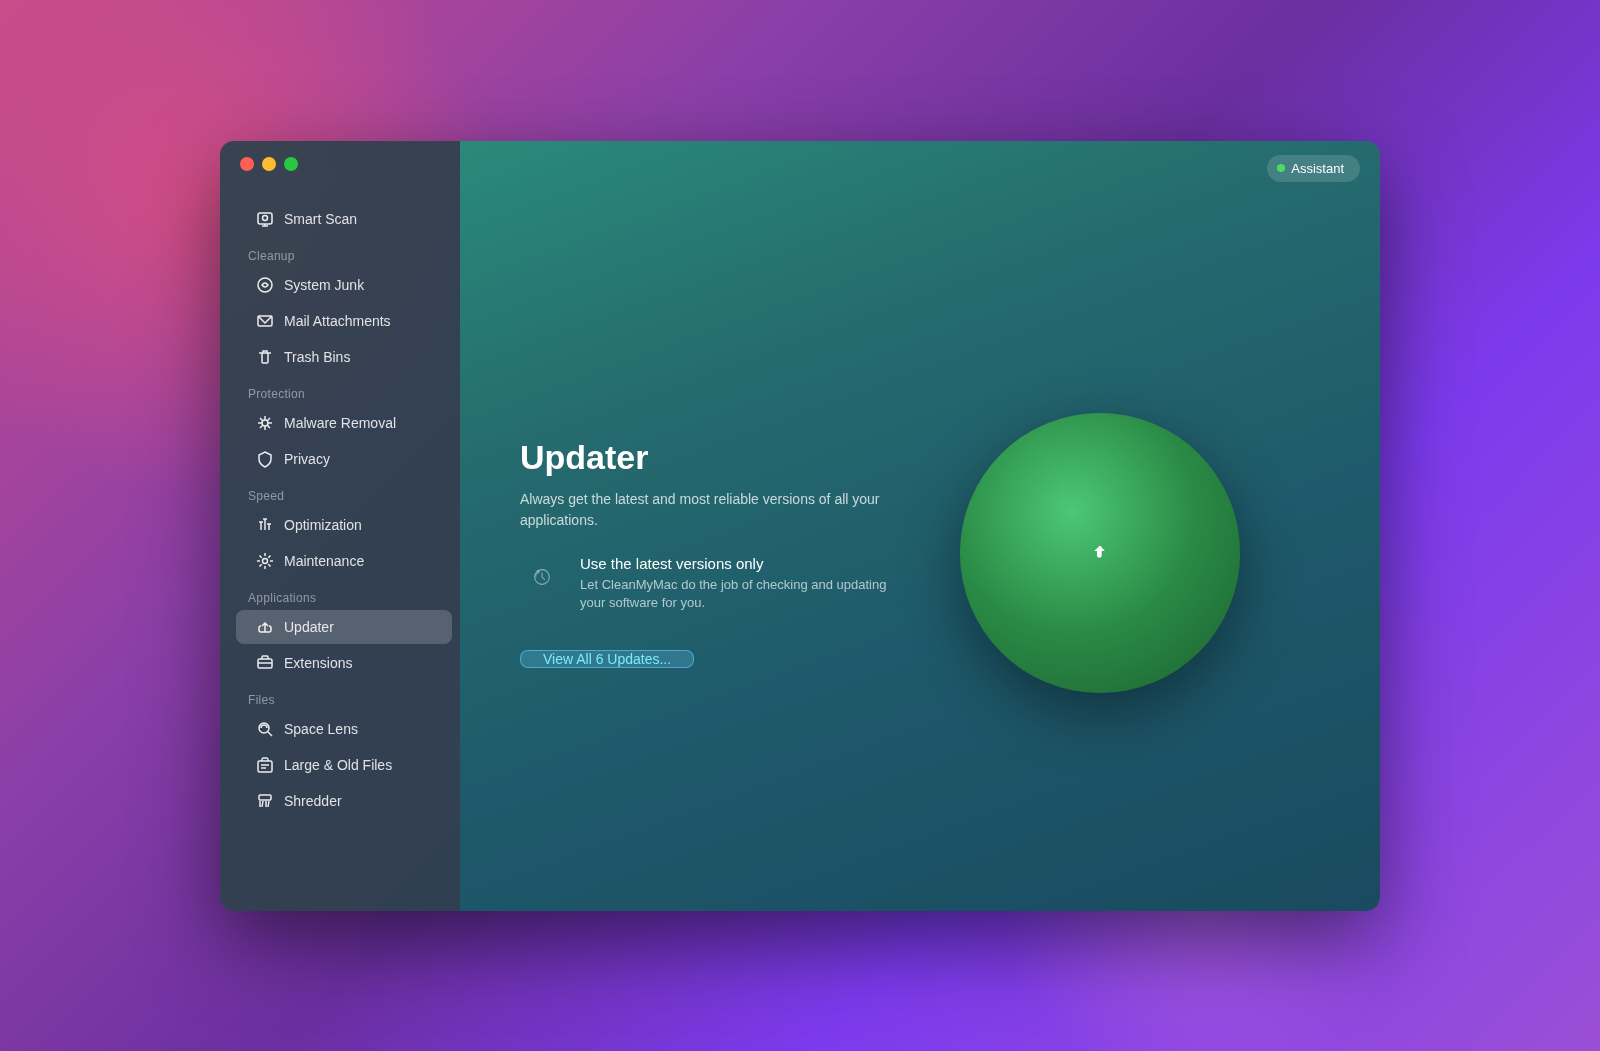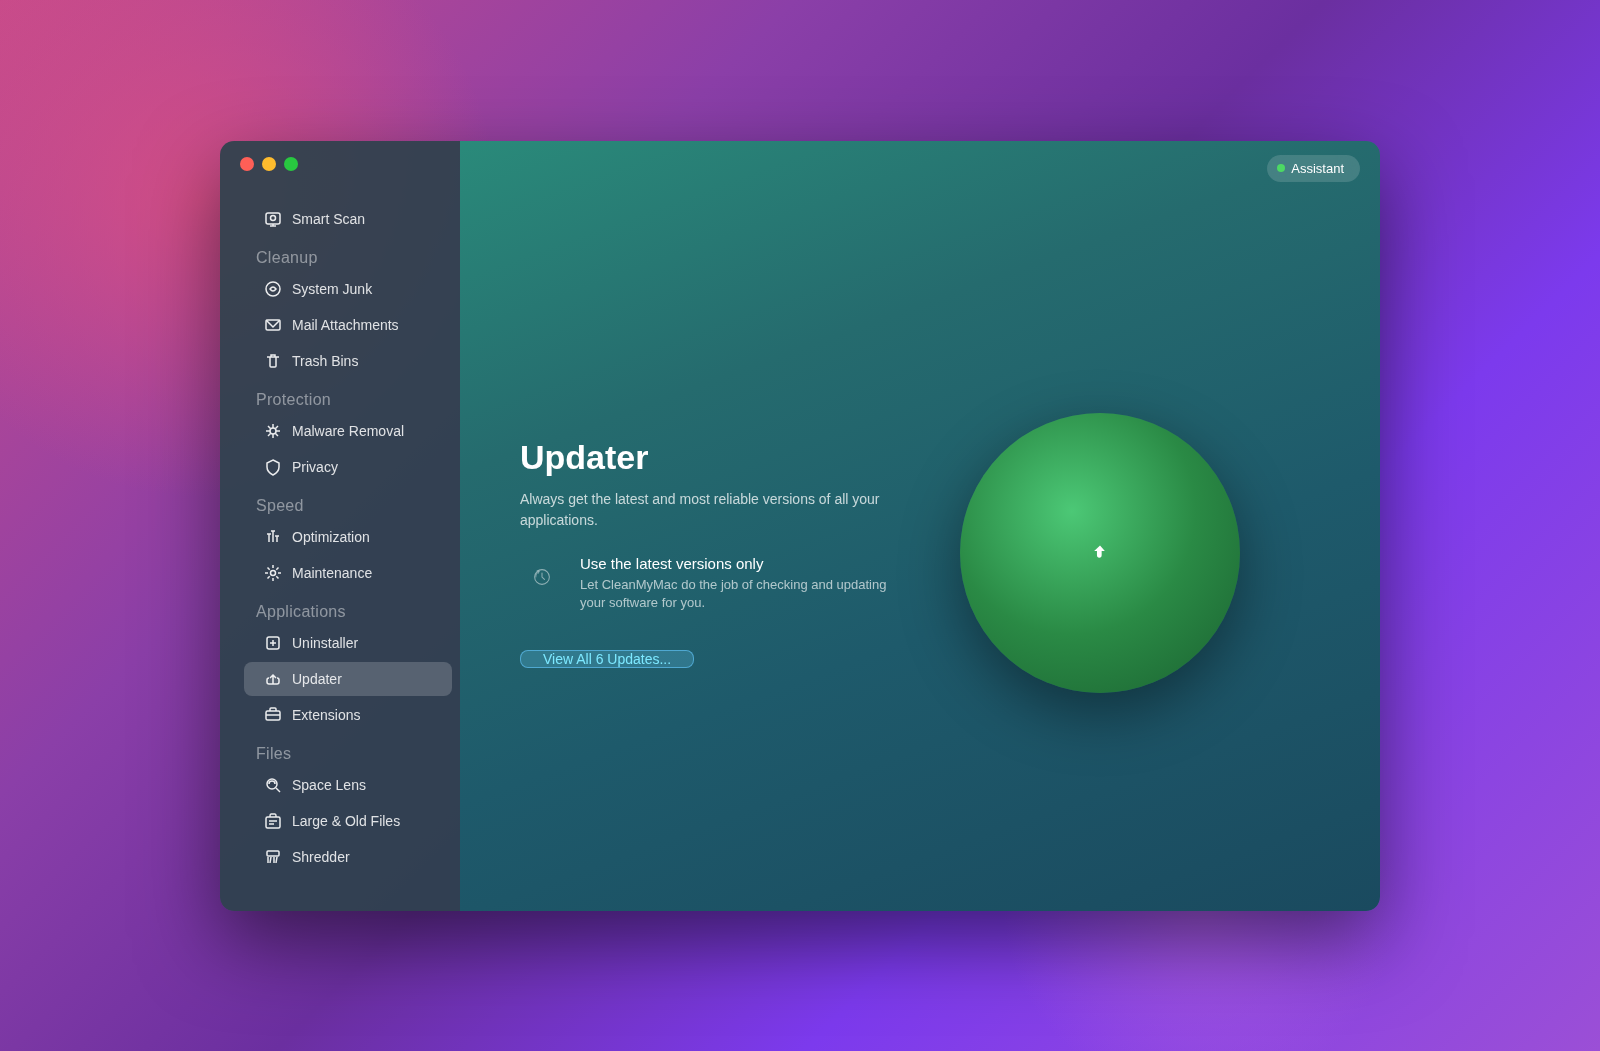--- a/index.html
+++ b/index.html
@@ -46,21 +46,21 @@
       z-index: 10;
     }
 
     
     .sidebar {
       width: 240px;
       min-width: 240px;
       background: rgba(45, 65, 75, 0.92);
       display: flex;
       flex-direction: column;
-      padding: 60px 0 20px 16px;
+      padding: 60px 0 20px 8px;
       overflow-y: auto;
     }
 
     .window-controls {
       position: absolute;
       top: 16px;
       left: 20px;
       display: flex;
       gap: 8px;
       z-index: 20;
@@ -96,21 +96,21 @@
       height: 18px;
       display: flex;
       align-items: center;
       justify-content: center;
       font-size: 15px;
       flex-shrink: 0;
       opacity: 0.9;
     }
 
     .section-label {
-      font-size: 16px;
+      font-size: 12px;
       font-weight: 500;
       color: rgba(255,255,255,0.45);
       padding: 12px 20px 4px 20px;
       text-transform: none;
       letter-spacing: 0.3px;
     }
 
     
     .main-content {
       flex: 1;
@@ -339,30 +339,20 @@
         <svg viewBox="0 0 18 18" fill="none" stroke="white" stroke-width="1.5">
           <circle cx="9" cy="9" r="2.5"></circle>
           <path d="M9 1 L9 4 M9 14 L9 17 M1 9 L4 9 M14 9 L17 9" stroke="white"></path>
           <path d="M3.5 3.5 L5.7 5.7 M12.3 12.3 L14.5 14.5 M14.5 3.5 L12.3 5.7 M5.7 12.3 L3.5 14.5" stroke="white"></path>
         </svg>
       </span>
       <span>Maintenance</span>
     </div>
 
     <div class="section-label">Applications</div>
-    <div class="sidebar-item">
-      <span class="icon">
-        <svg viewBox="0 0 18 18" fill="none" stroke="white" stroke-width="1.5">
-          <rect x="3" y="3" width="12" height="12" rx="2"></rect>
-          <line x1="6" y1="9" x2="12" y2="9"></line>
-          <line x1="9" y1="6" x2="9" y2="12"></line>
-        </svg>
-      </span>
-      <span>Uninstaller</span>
-    </div>
     <div class="sidebar-item active">
       <span class="icon">
         <svg viewBox="0 0 18 18" fill="none" stroke="white" stroke-width="1.5">
           <path d="M9 14 L9 5 M6 8 L9 5 L12 8"></path>
           <path d="M5 14 Q3 14 3 12 L3 10 Q3 8 5 8"></path>
           <path d="M13 14 Q15 14 15 12 L15 10 Q15 8 13 8"></path>
           <line x1="5" y1="14" x2="13" y2="14"></line>
         </svg>
       </span>
       <span>Updater</span>

